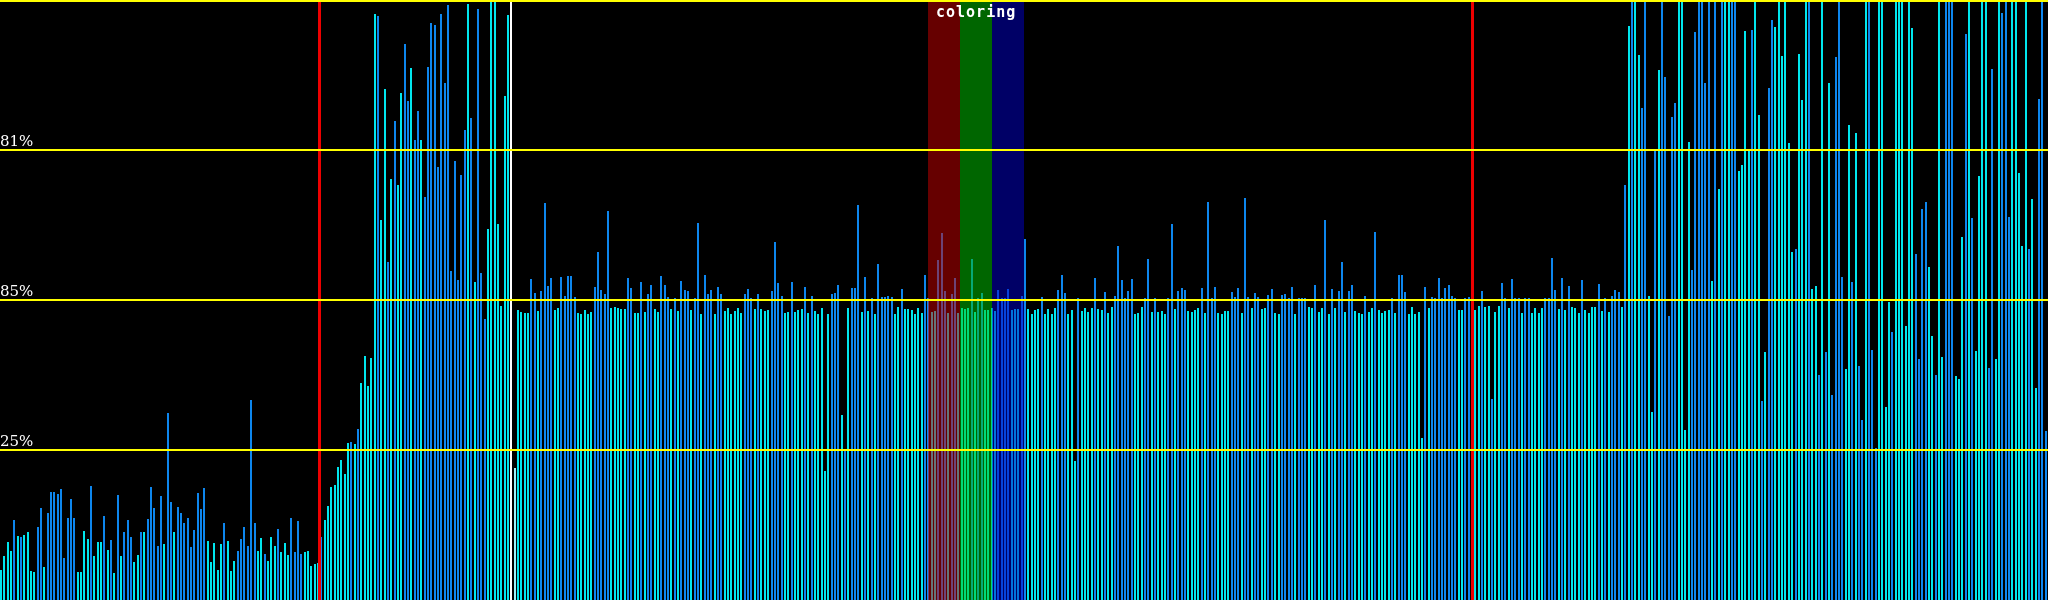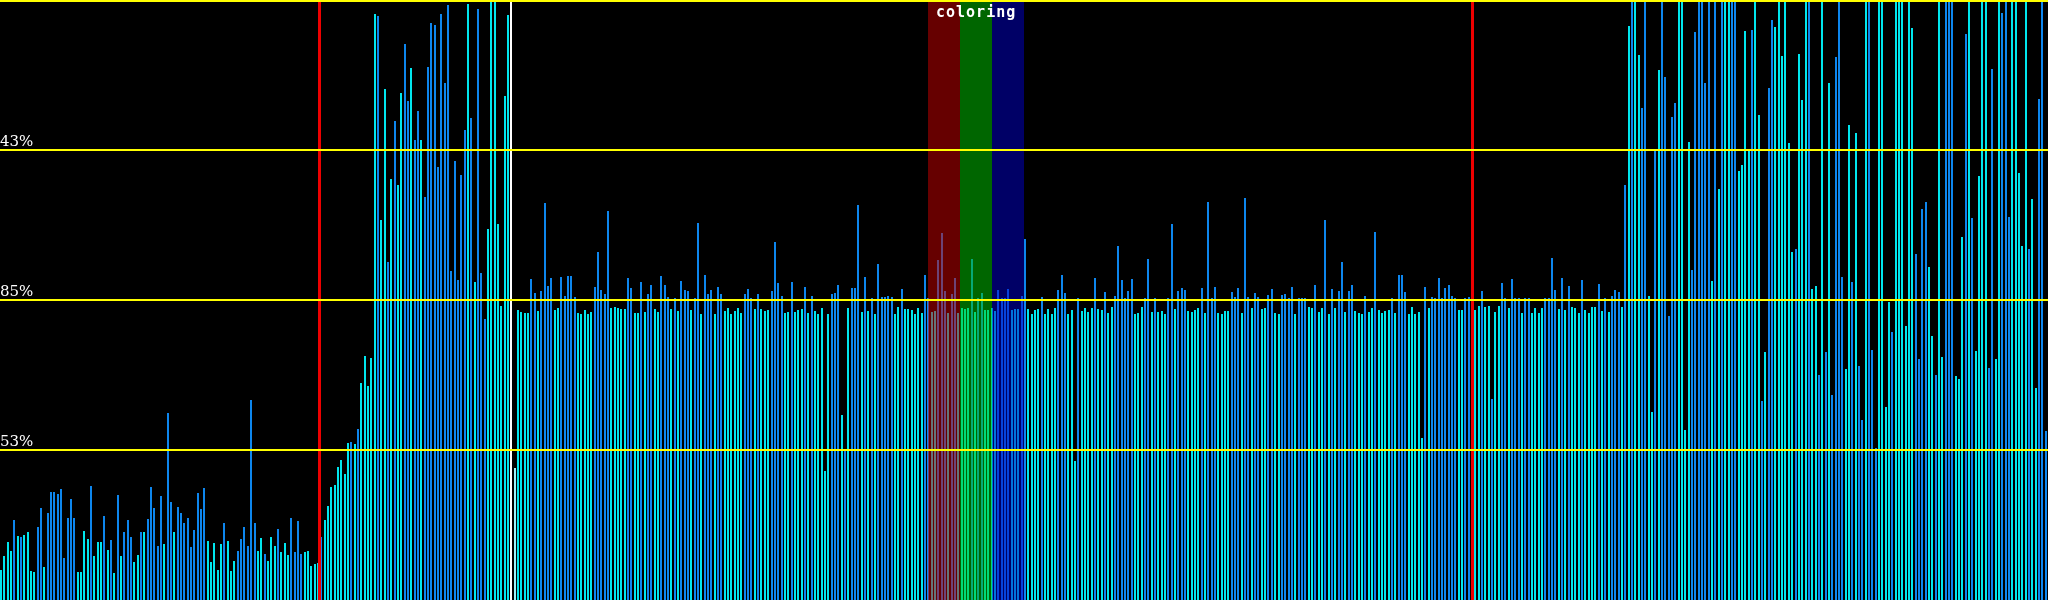--- a/index.html
+++ b/index.html
@@ -644,17 +644,17 @@
       <div class="marker" style="left:318px;width:3px;background:#ee0000"></div>
       <div class="marker" style="left:510px;width:2px;background:#ffffff"></div>
       <div class="marker" style="left:1471px;width:3px;background:#ee0000"></div>
     </div>
   <div id="grid-layer">
       <div class="topline" style="background:#ffff00"></div>
       <div class="gridline" style="top:149px;background:#ffff00"></div>
       <div class="gridline" style="top:299px;background:#ffff00"></div>
       <div class="gridline" style="top:449px;background:#ffff00"></div>
     </div>
-  <span class="pct-label" style="top: 133px;">43%</span>
+  <span class="pct-label" style="top: 133px;">81%</span>
   <span class="pct-label" style="top: 283px;">85%</span>
-  <span class="pct-label" style="top: 433px;">53%</span>
+  <span class="pct-label" style="top: 433px;">25%</span>
   <span id="caption" style="left: 936px; top: 3px;">coloring</span>
 </div>
 
 </body></html>

